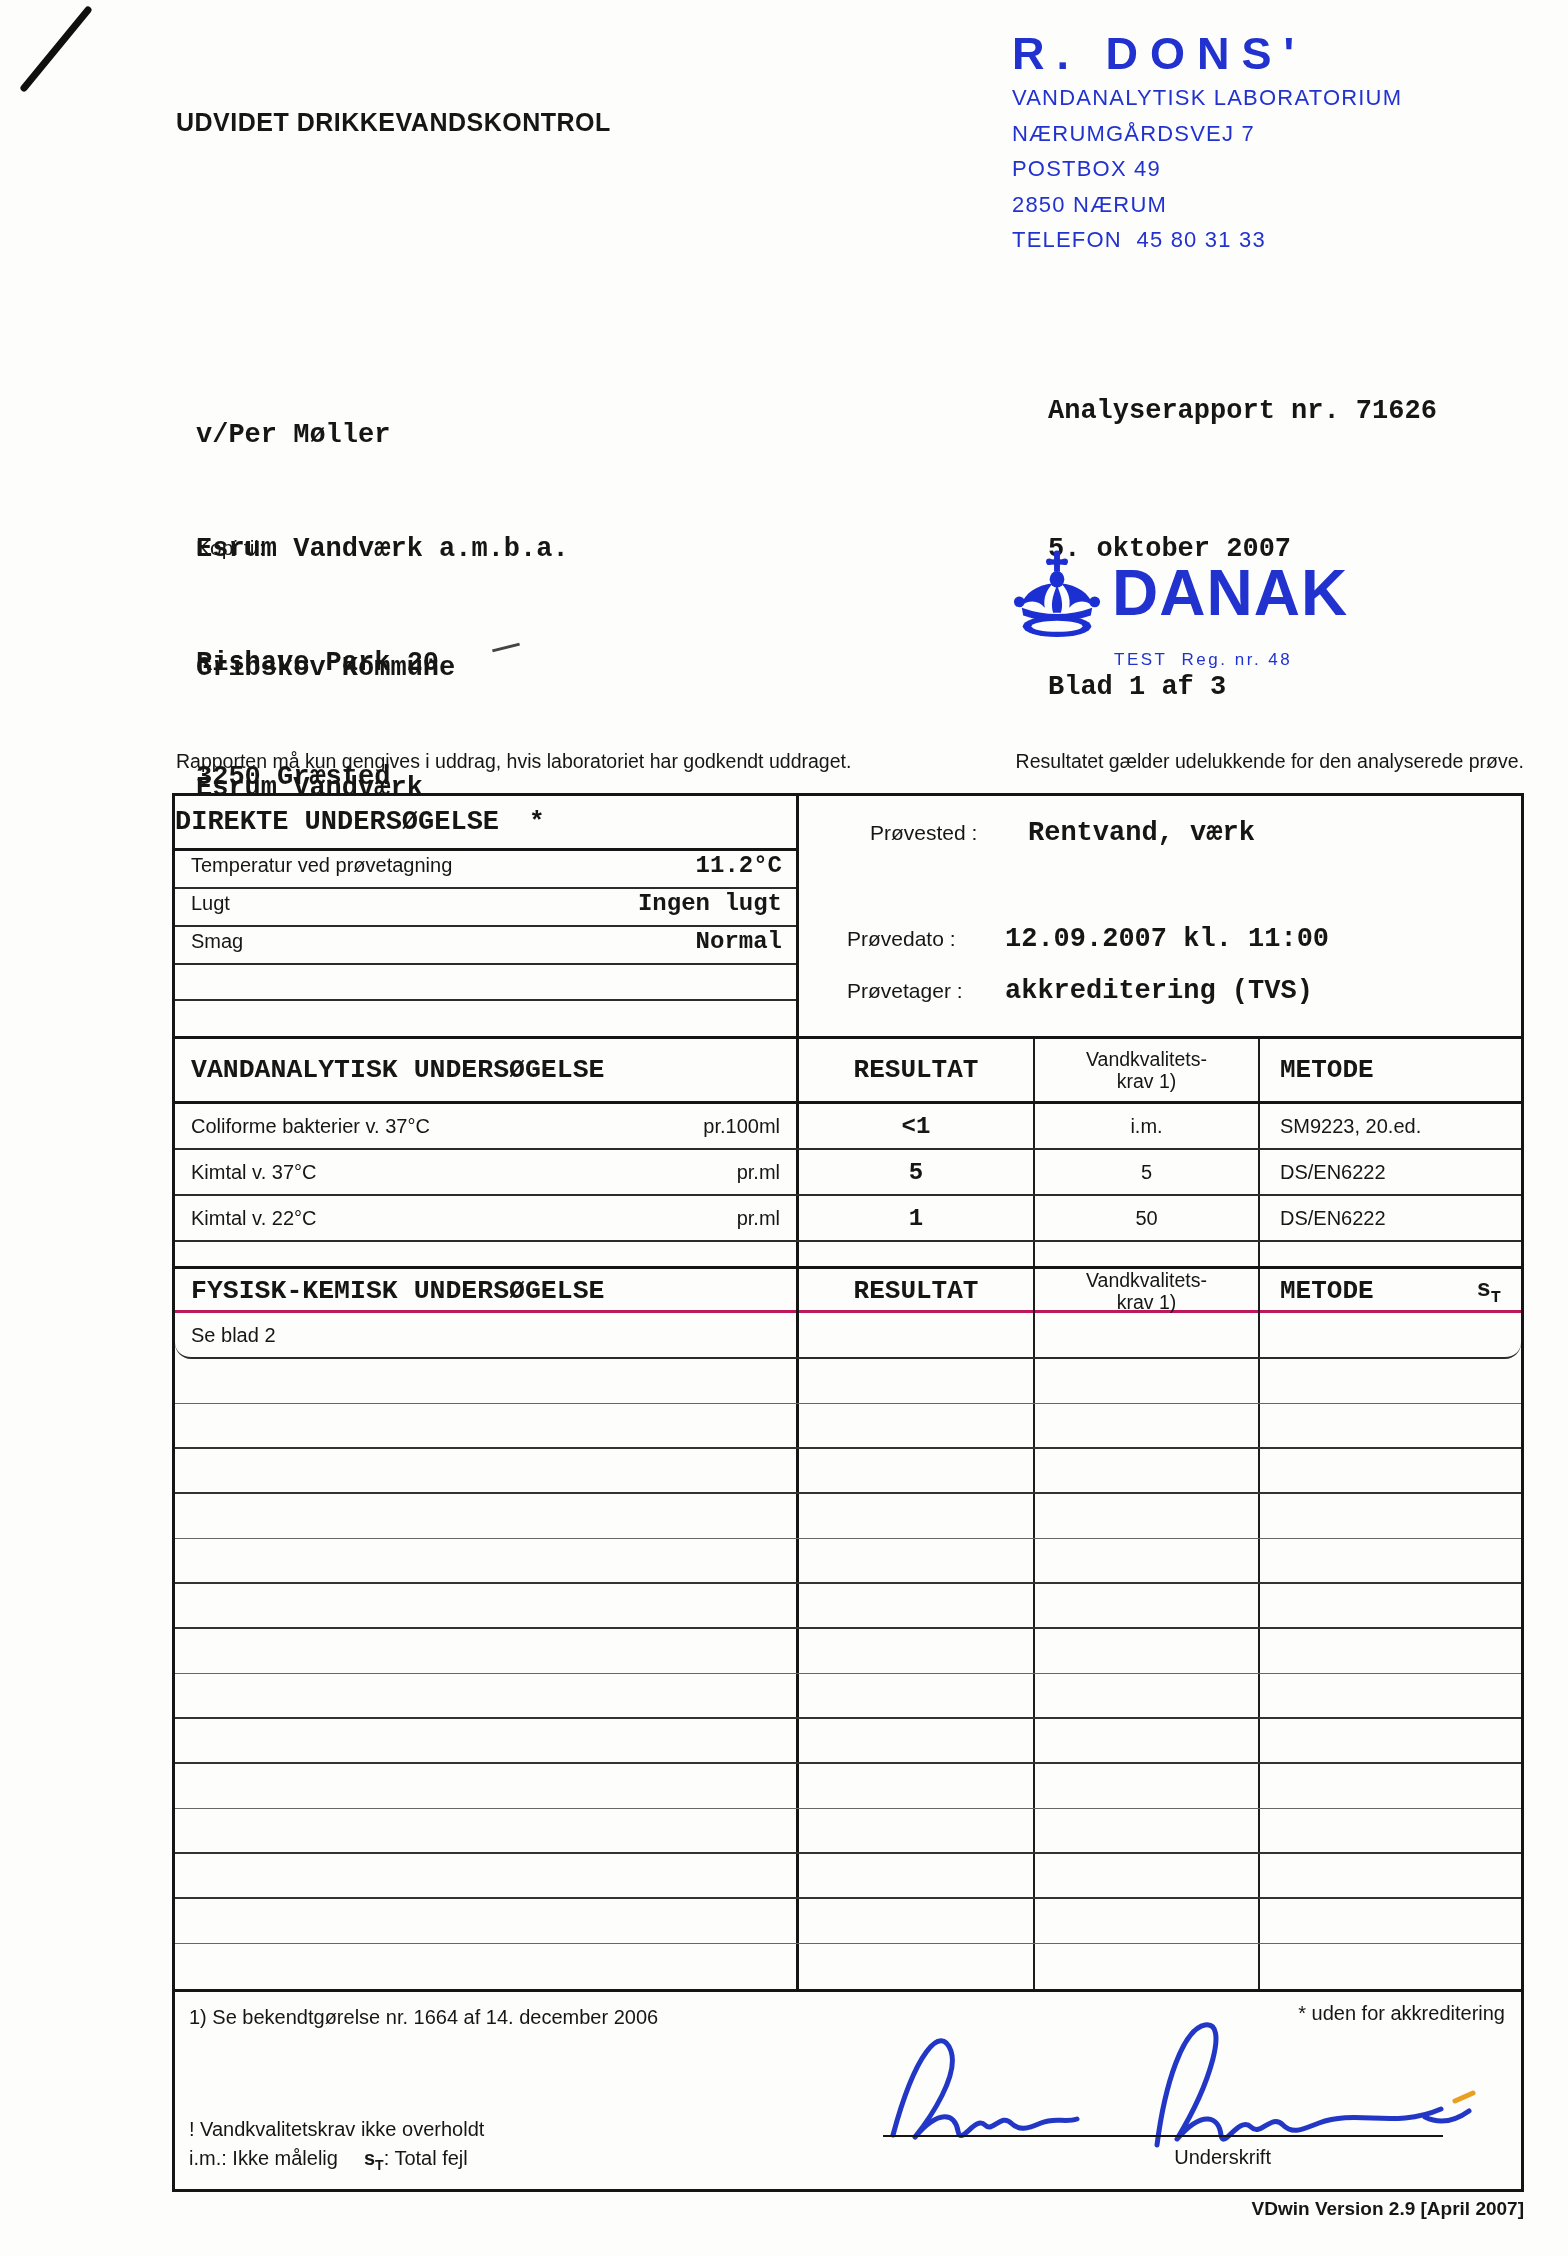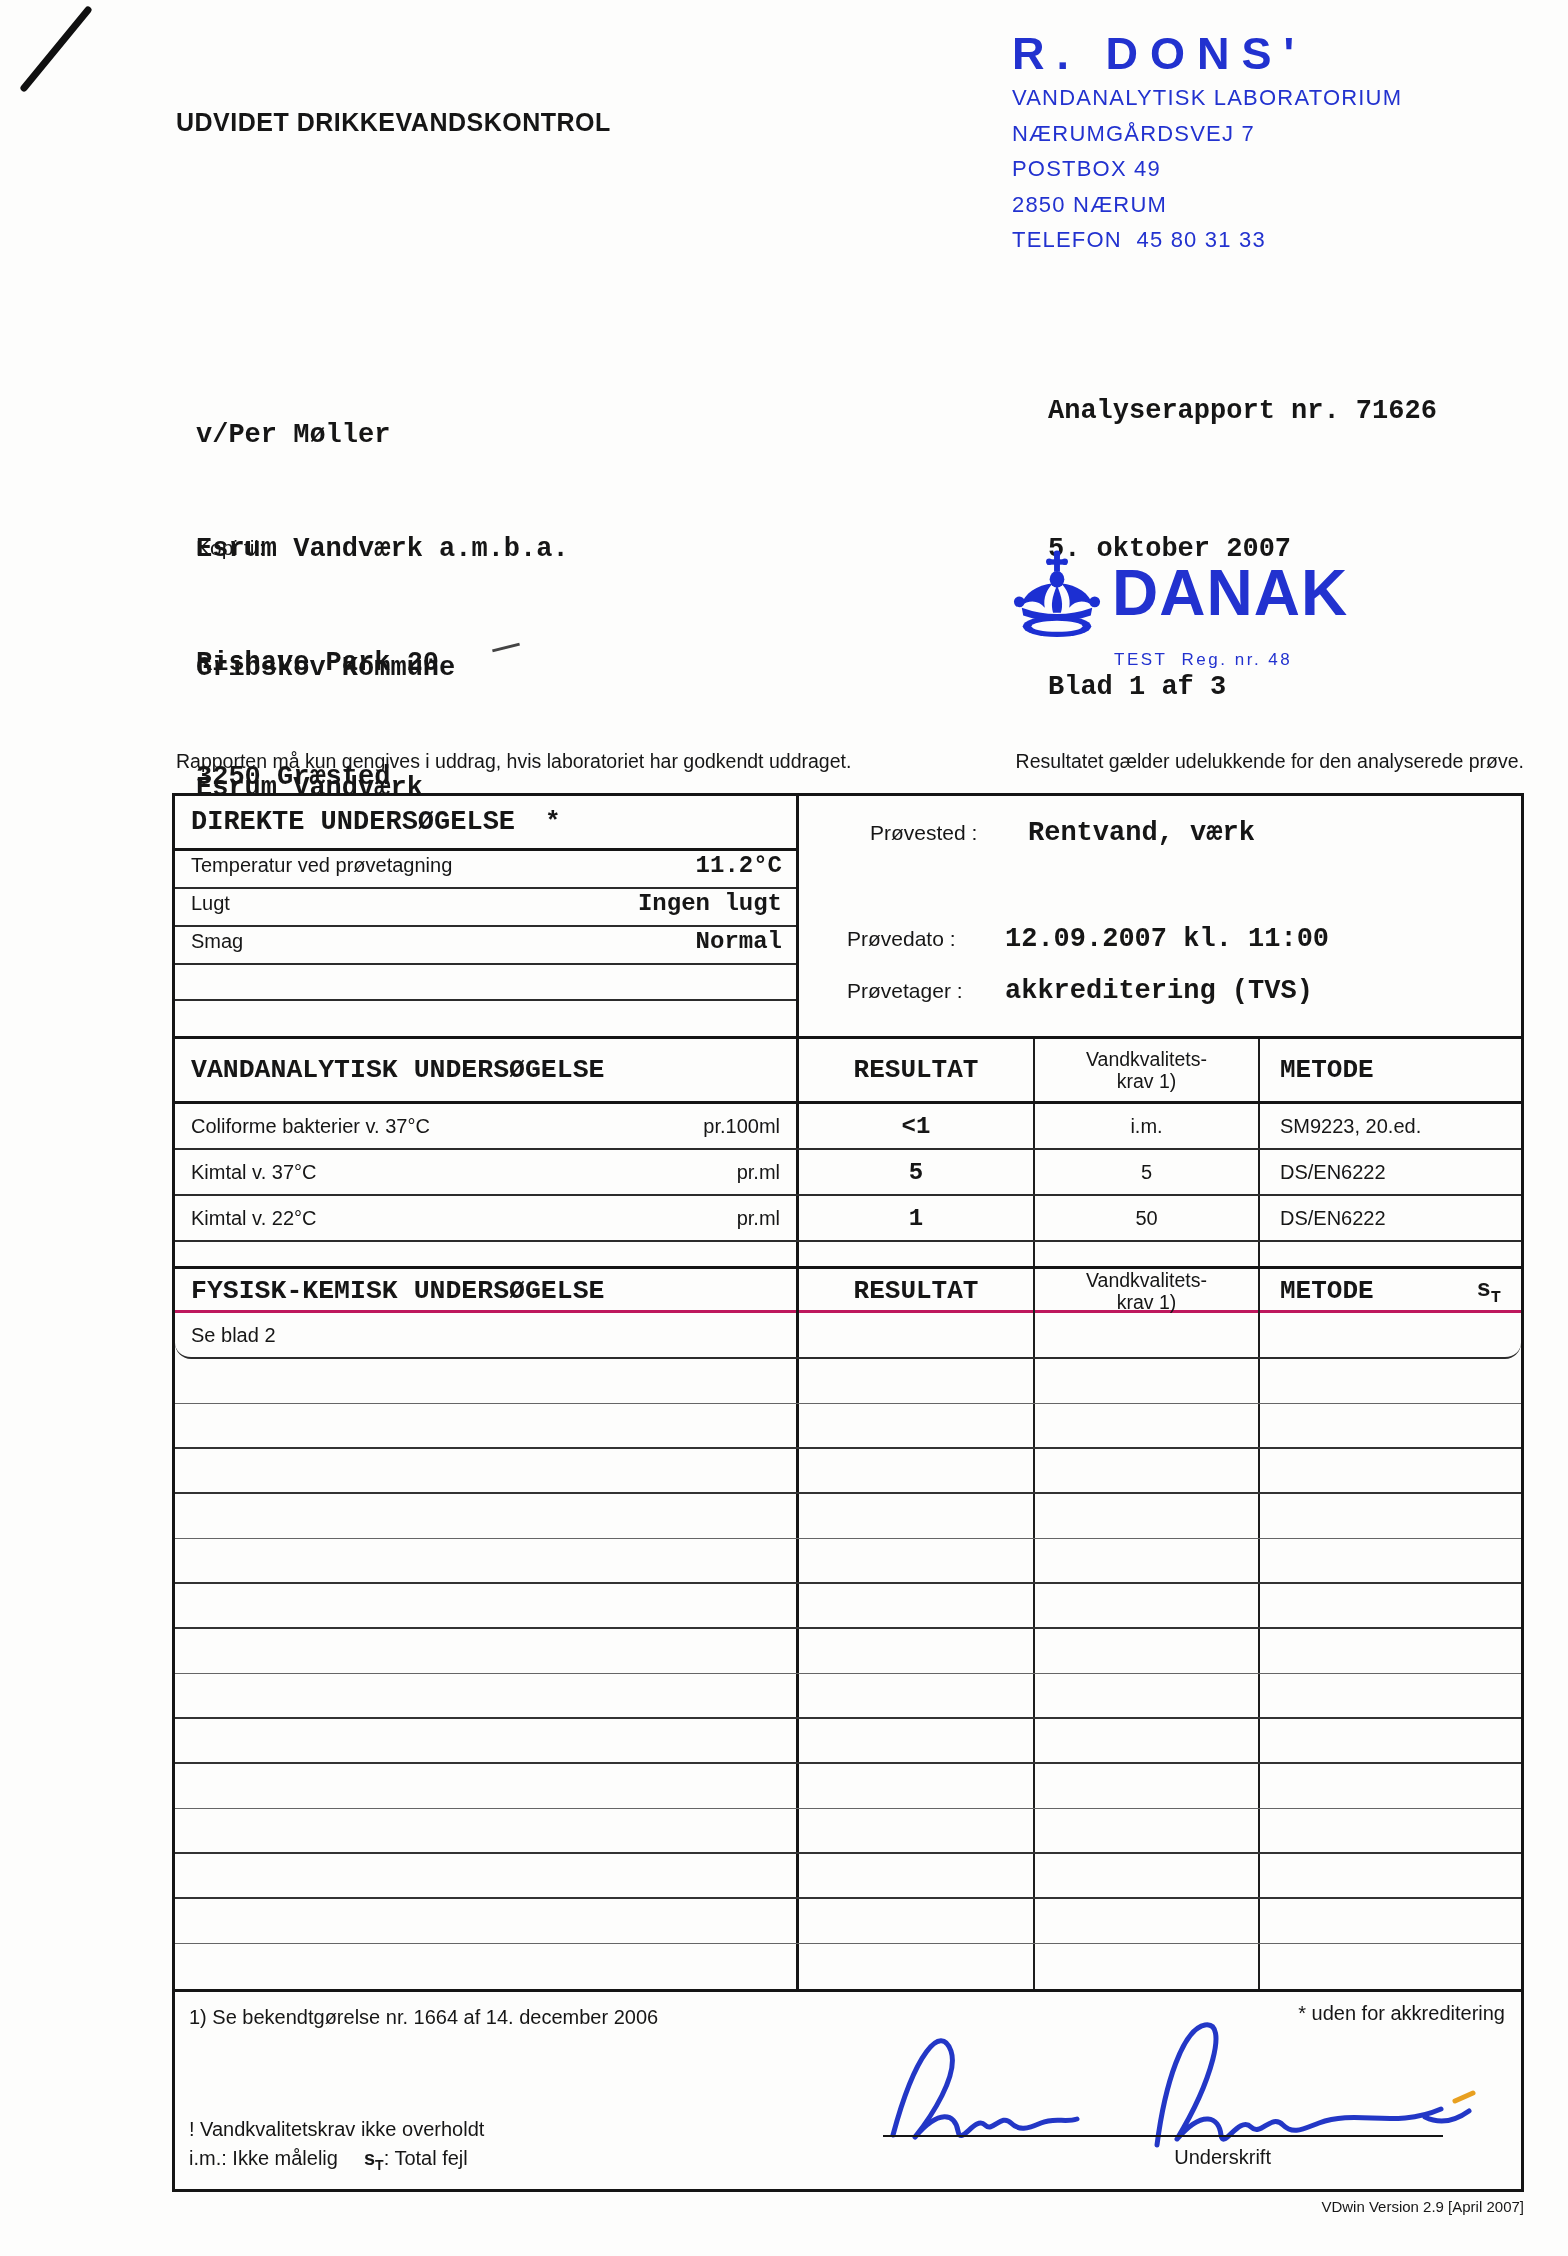--- a/index.html
+++ b/index.html
@@ -40,21 +40,21 @@
   .disclaimer-left{position:absolute;left:176px;top:750px;font-size:19.5px;}
   .disclaimer-right{position:absolute;right:44px;top:750px;font-size:19.5px;}
 
   
   .main-box{position:absolute;left:172px;top:793px;width:1352px;height:1399px;
             border:3px solid #151515;box-sizing:border-box;display:flex;flex-direction:column;}
 
   
   .section-top{display:flex;height:240px;border-bottom:3px solid #151515;flex:none;}
   .direct-cell{width:624px;box-sizing:border-box;border-right:3px solid #151515;display:flex;flex-direction:column;}
-  .direct-header{height:52px;border-bottom:3px solid #151515;display:flex;align-items:center;padding-left:16px;font-size:27px;flex:none;}
+  .direct-header{height:52px;border-bottom:3px solid #151515;display:flex;align-items:center;font-size:27px;flex:none;}
   .direct-header .mark{margin-left:30px;font-size:26px;font-weight:bold;}
   .direct-row{height:38px;border-bottom:2px solid #2c2c2c;display:flex;align-items:center;
               justify-content:space-between;padding:0 14px 8px 16px;flex:none;box-sizing:border-box;}
   .direct-row .p-label{font-size:20px;}
   .direct-row .p-value{font-size:24px;}
   .direct-row.empty{height:36px;}
 
   .sample-cell{flex:1;position:relative;}
   .sample-row{position:absolute;left:48px;display:flex;align-items:baseline;}
   .sample-row .s-label{font-size:21px;width:158px;flex:none;}
@@ -100,21 +100,21 @@
   .footnote{position:absolute;left:14px;top:14px;font-size:20px;}
   .accreditation{position:absolute;right:16px;top:10px;font-size:20px;}
   .quality-note{position:absolute;left:14px;bottom:48px;font-size:20px;}
   .abbrev-note{position:absolute;left:14px;bottom:16px;font-size:20px;}
   .abbrev-note .st{margin-left:26px;font-weight:bold;}
   .abbrev-note .st sub{font-size:14px;}
   .signature-svg{position:absolute;right:36px;bottom:26px;}
   .signature-line{position:absolute;right:78px;bottom:52px;width:560px;border-top:2px solid #151515;}
   .signature-caption{position:absolute;right:250px;bottom:20px;font-size:20px;}
 
-  .version-info{position:absolute;right:44px;top:2198px;font-size:15px;}
+  .version-info{position:absolute;right:44px;top:2198px;font-size:19px;font-weight:bold;}
 </style>
 </head>
 <body>
 
 <div class="page">
 
   <svg class="corner-mark" width="110" height="110" viewBox="0 0 110 110">
     <line x1="14" y1="86" x2="78" y2="8" stroke="#101010" stroke-width="7" stroke-linecap="round"></line>
   </svg>
 

